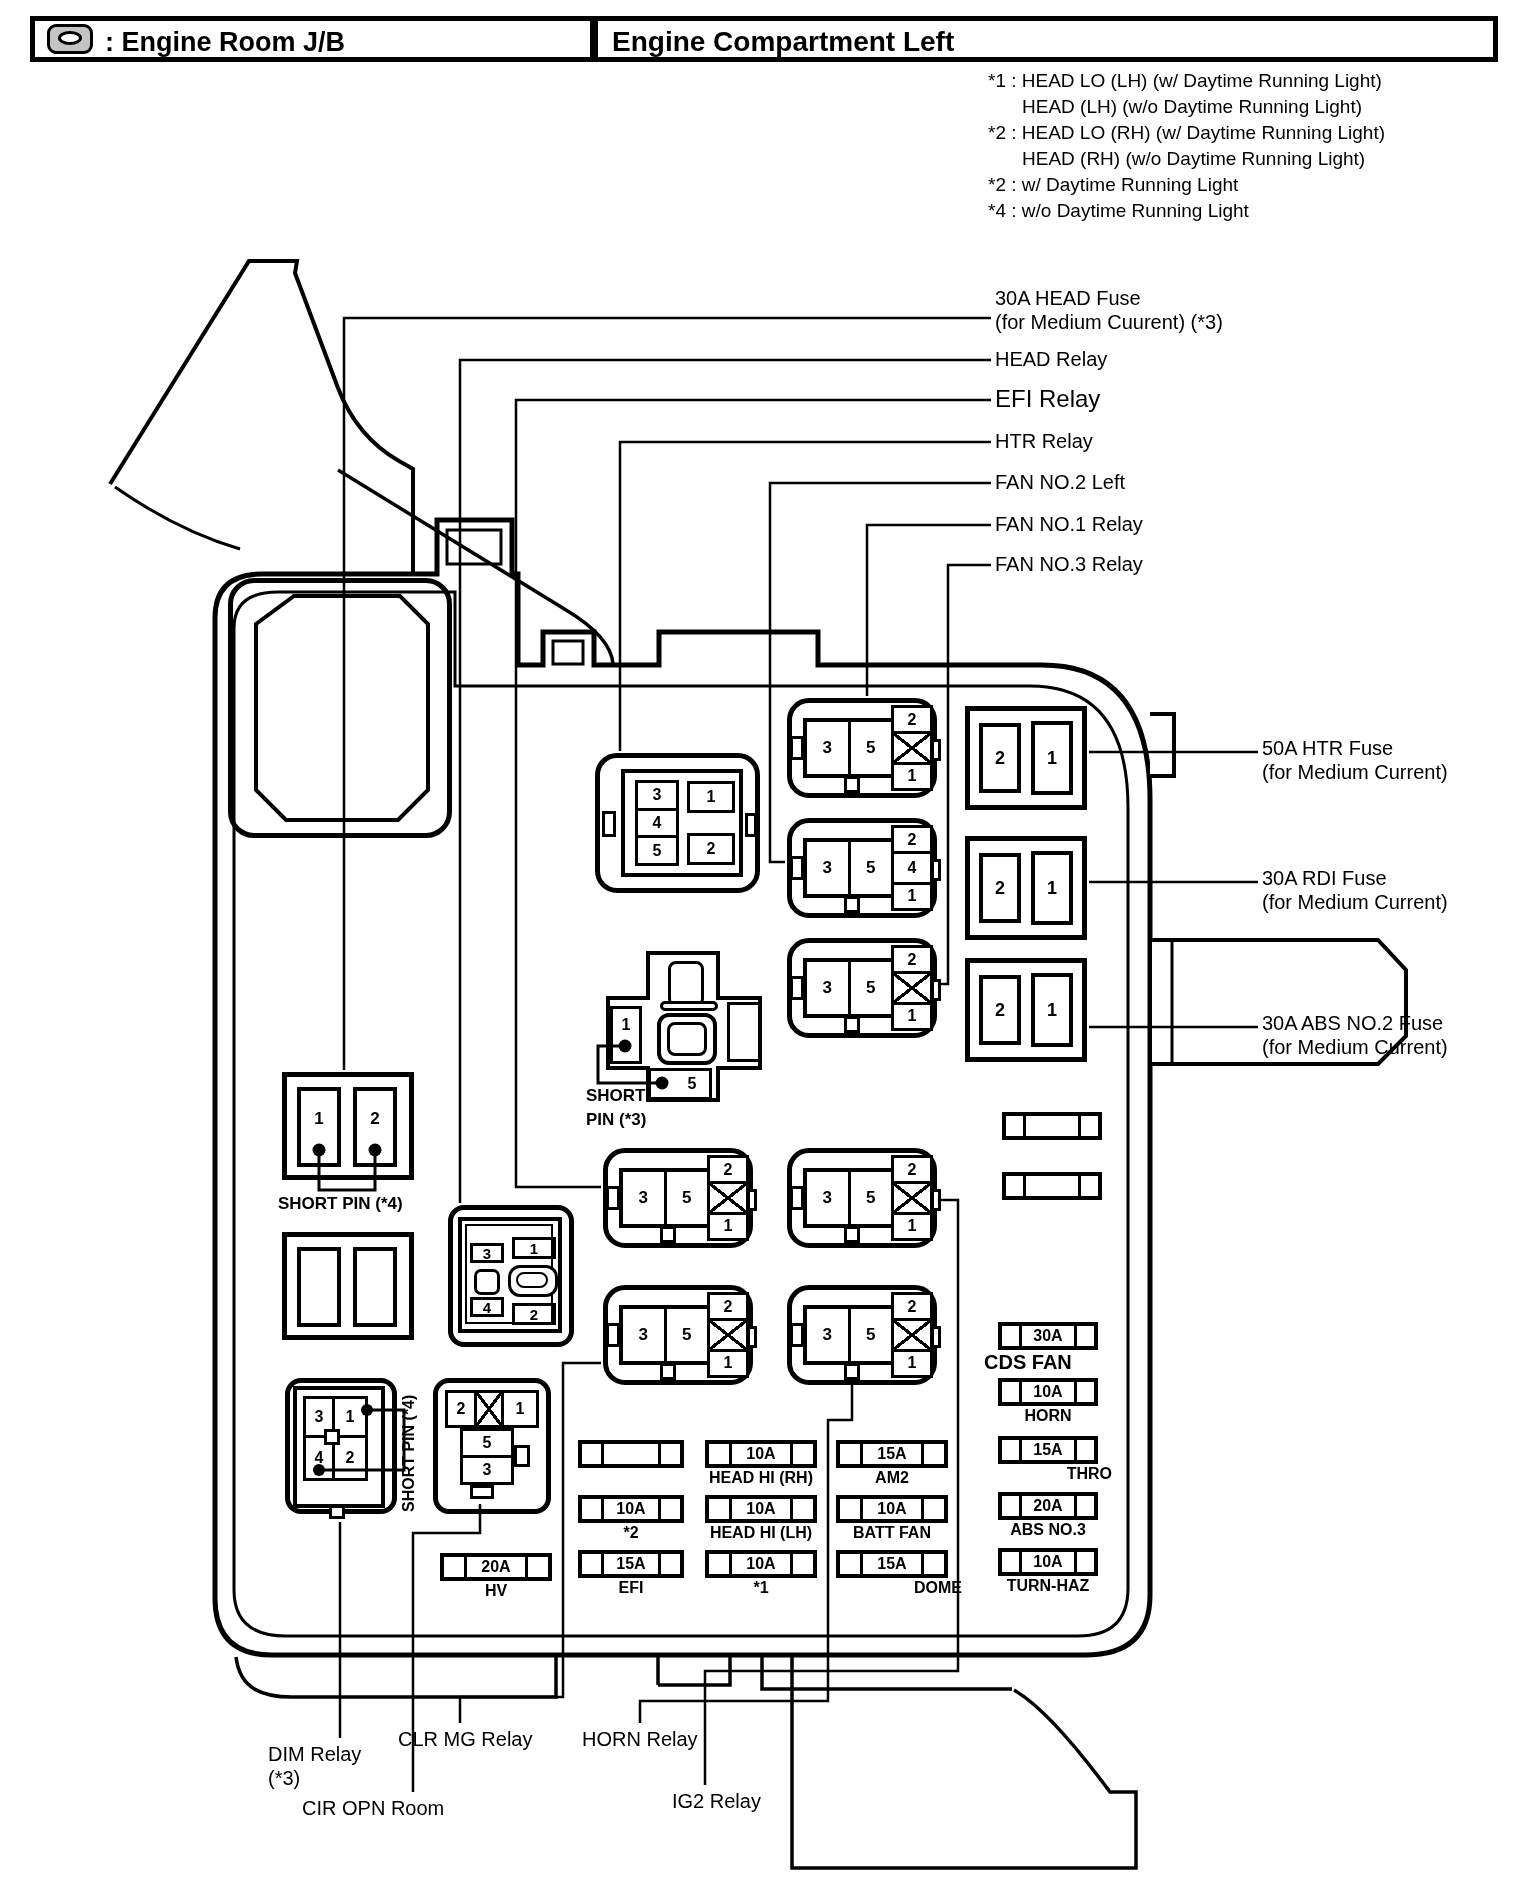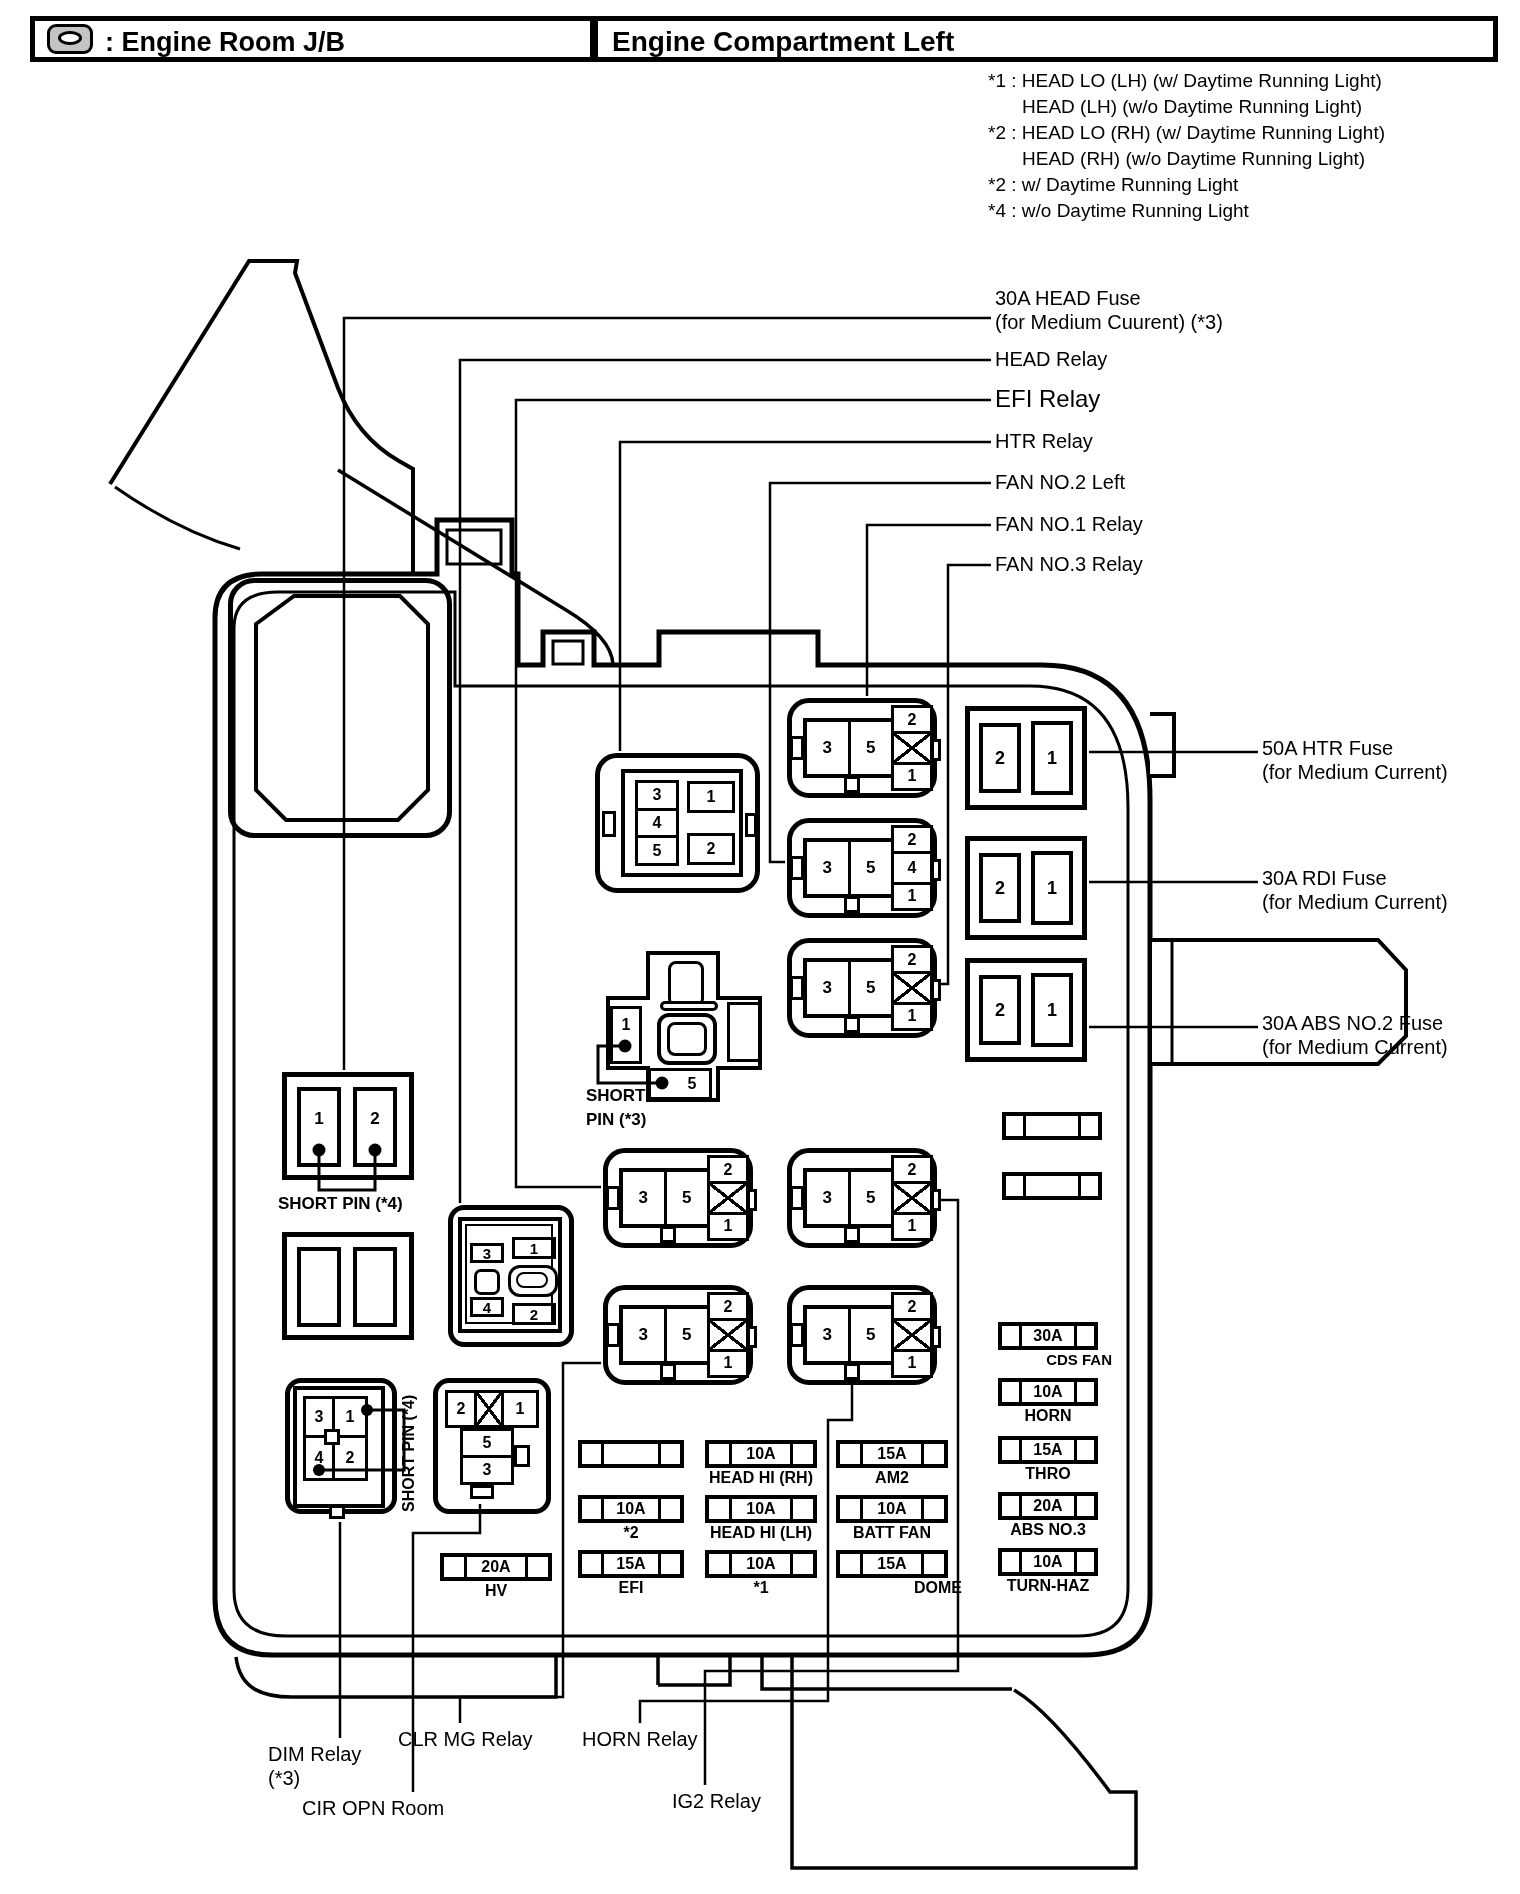--- a/index.html
+++ b/index.html
@@ -276,33 +276,33 @@
     </div>
     <div style="position:absolute;box-sizing:border-box;left:965px;top:958px;width:122px;height:104px;border:5px solid #000;background:#fff">
       <div style="position:absolute;box-sizing:border-box;left:9px;top:12px;width:42px;height:70px;border:4px solid #000;display:flex;align-items:center;justify-content:center;font-weight:bold;font-size:18px">2</div>
       <div style="position:absolute;box-sizing:border-box;left:61px;top:10px;width:42px;height:74px;border:4px solid #000;display:flex;align-items:center;justify-content:center;font-weight:bold;font-size:18px">1</div>
     </div>
     <div style="position:absolute;box-sizing:border-box;left:998px;top:1322px;width:100px;height:28px;border:4px solid #000;display:flex;background:#fff">
       <div style="position:absolute;box-sizing:border-box;position:static;flex:0 0 19%;"></div>
       <div style="position:absolute;box-sizing:border-box;position:static;flex:1;border-left:3px solid #000;border-right:3px solid #000;display:flex;align-items:center;justify-content:center;font-weight:bold;font-size:16px">30A</div>
       <div style="position:absolute;box-sizing:border-box;position:static;flex:0 0 19%;"></div>
     </div>
-    <div style="position:absolute;box-sizing:border-box;left:984px;top:1351px;width:128px;text-align:right;font-weight:bold;font-size:15px;white-space:nowrap">CDS FAN</div>
+    <div style="position:absolute;box-sizing:border-box;left:984px;top:1351px;width:128px;text-align:left;font-weight:bold;font-size:20px;white-space:nowrap">CDS FAN</div>
     <div style="position:absolute;box-sizing:border-box;left:998px;top:1378px;width:100px;height:28px;border:4px solid #000;display:flex;background:#fff">
       <div style="position:absolute;box-sizing:border-box;position:static;flex:0 0 19%;"></div>
       <div style="position:absolute;box-sizing:border-box;position:static;flex:1;border-left:3px solid #000;border-right:3px solid #000;display:flex;align-items:center;justify-content:center;font-weight:bold;font-size:16px">10A</div>
       <div style="position:absolute;box-sizing:border-box;position:static;flex:0 0 19%;"></div>
     </div>
     <div style="position:absolute;box-sizing:border-box;left:984px;top:1407px;width:128px;text-align:center;font-weight:bold;font-size:16px;white-space:nowrap">HORN</div>
     <div style="position:absolute;box-sizing:border-box;left:998px;top:1436px;width:100px;height:28px;border:4px solid #000;display:flex;background:#fff">
       <div style="position:absolute;box-sizing:border-box;position:static;flex:0 0 19%;"></div>
       <div style="position:absolute;box-sizing:border-box;position:static;flex:1;border-left:3px solid #000;border-right:3px solid #000;display:flex;align-items:center;justify-content:center;font-weight:bold;font-size:16px">15A</div>
       <div style="position:absolute;box-sizing:border-box;position:static;flex:0 0 19%;"></div>
     </div>
-    <div style="position:absolute;box-sizing:border-box;left:984px;top:1465px;width:128px;text-align:center;font-weight:bold;font-size:16px;white-space:nowrap">THRO</div>
+    <div style="position:absolute;box-sizing:border-box;left:984px;top:1465px;width:128px;text-align:right;font-weight:bold;font-size:16px;white-space:nowrap">THRO</div>
     <div style="position:absolute;box-sizing:border-box;left:998px;top:1492px;width:100px;height:28px;border:4px solid #000;display:flex;background:#fff">
       <div style="position:absolute;box-sizing:border-box;position:static;flex:0 0 19%;"></div>
       <div style="position:absolute;box-sizing:border-box;position:static;flex:1;border-left:3px solid #000;border-right:3px solid #000;display:flex;align-items:center;justify-content:center;font-weight:bold;font-size:16px">20A</div>
       <div style="position:absolute;box-sizing:border-box;position:static;flex:0 0 19%;"></div>
     </div>
     <div style="position:absolute;box-sizing:border-box;left:984px;top:1521px;width:128px;text-align:center;font-weight:bold;font-size:16px;white-space:nowrap">ABS NO.3</div>
     <div style="position:absolute;box-sizing:border-box;left:998px;top:1548px;width:100px;height:28px;border:4px solid #000;display:flex;background:#fff">
       <div style="position:absolute;box-sizing:border-box;position:static;flex:0 0 19%;"></div>
       <div style="position:absolute;box-sizing:border-box;position:static;flex:1;border-left:3px solid #000;border-right:3px solid #000;display:flex;align-items:center;justify-content:center;font-weight:bold;font-size:16px">10A</div>
       <div style="position:absolute;box-sizing:border-box;position:static;flex:0 0 19%;"></div>

